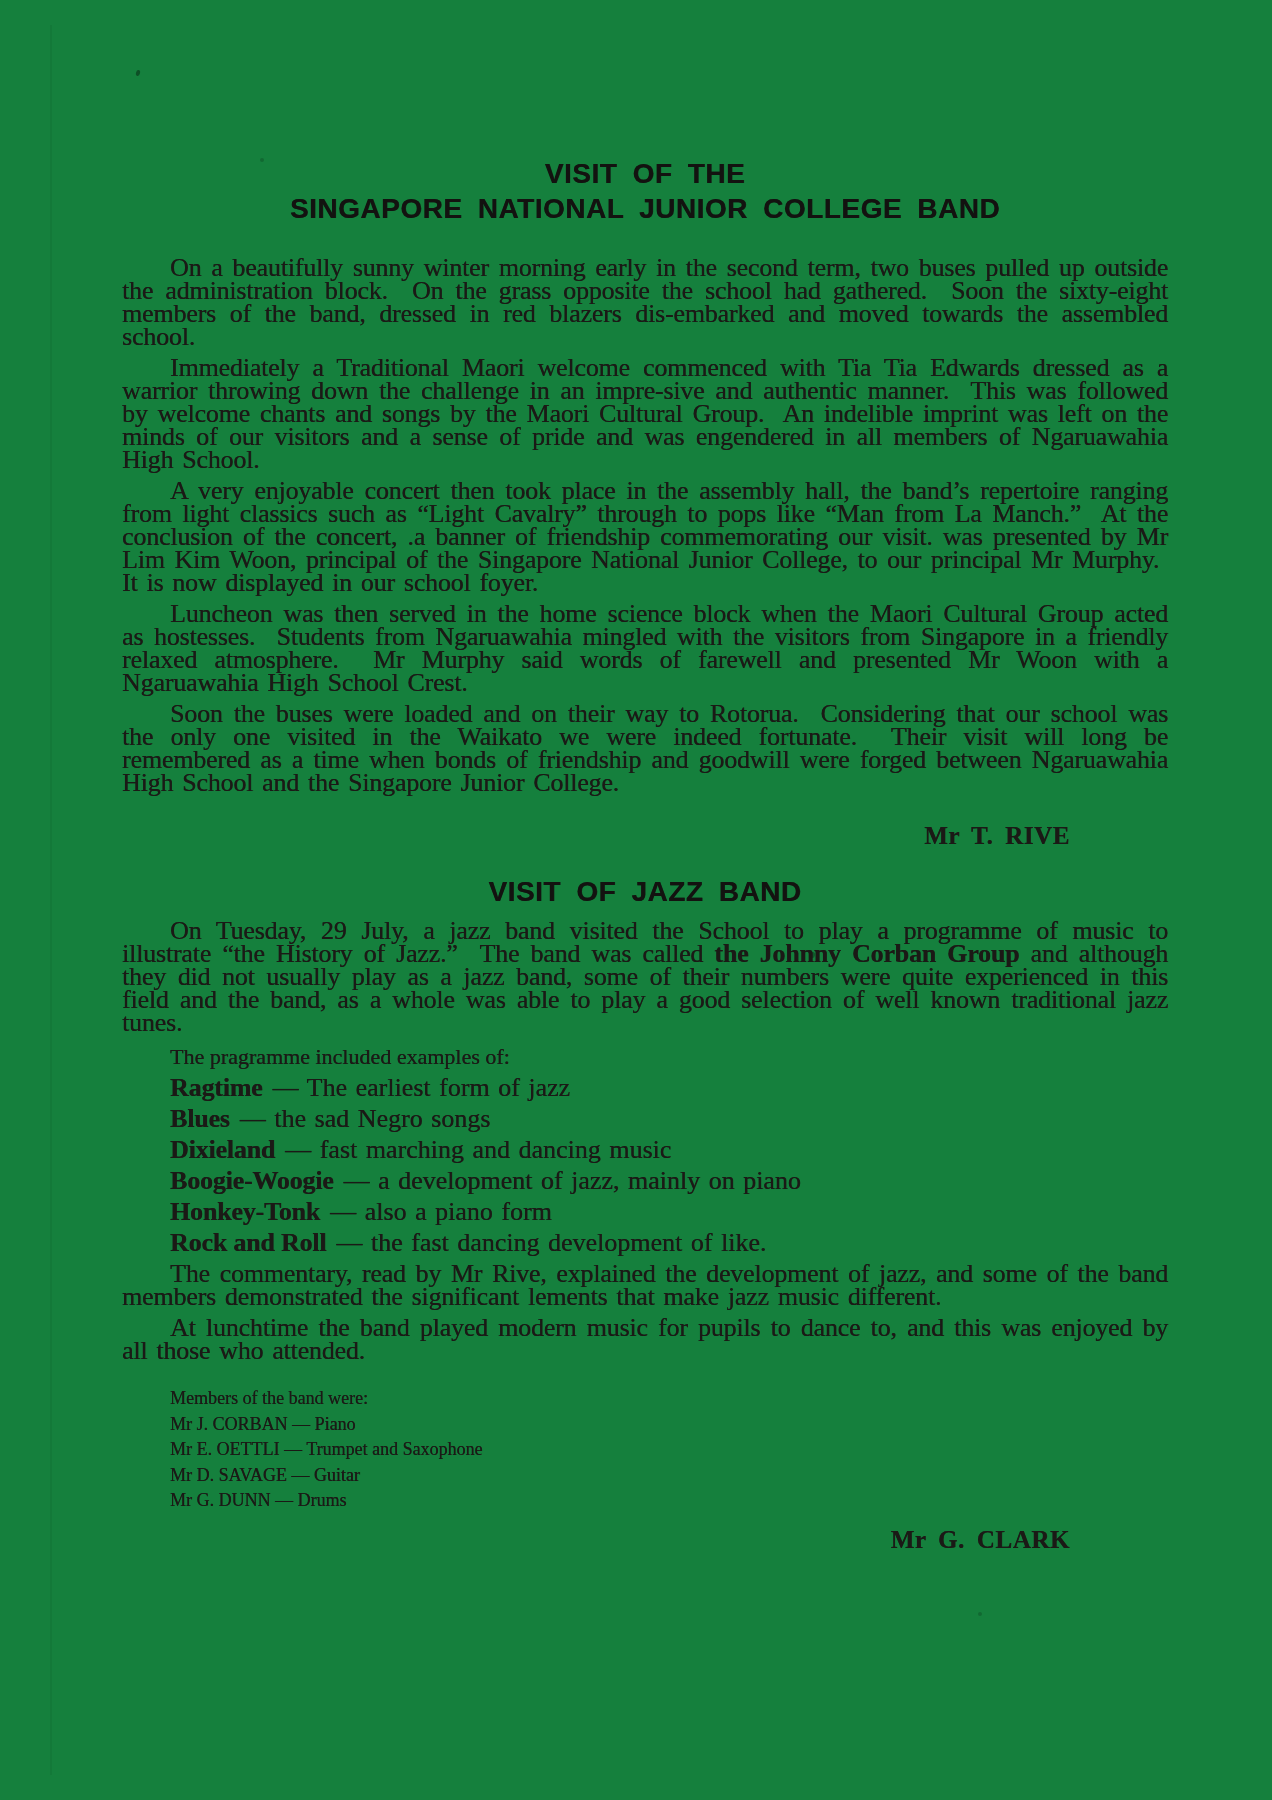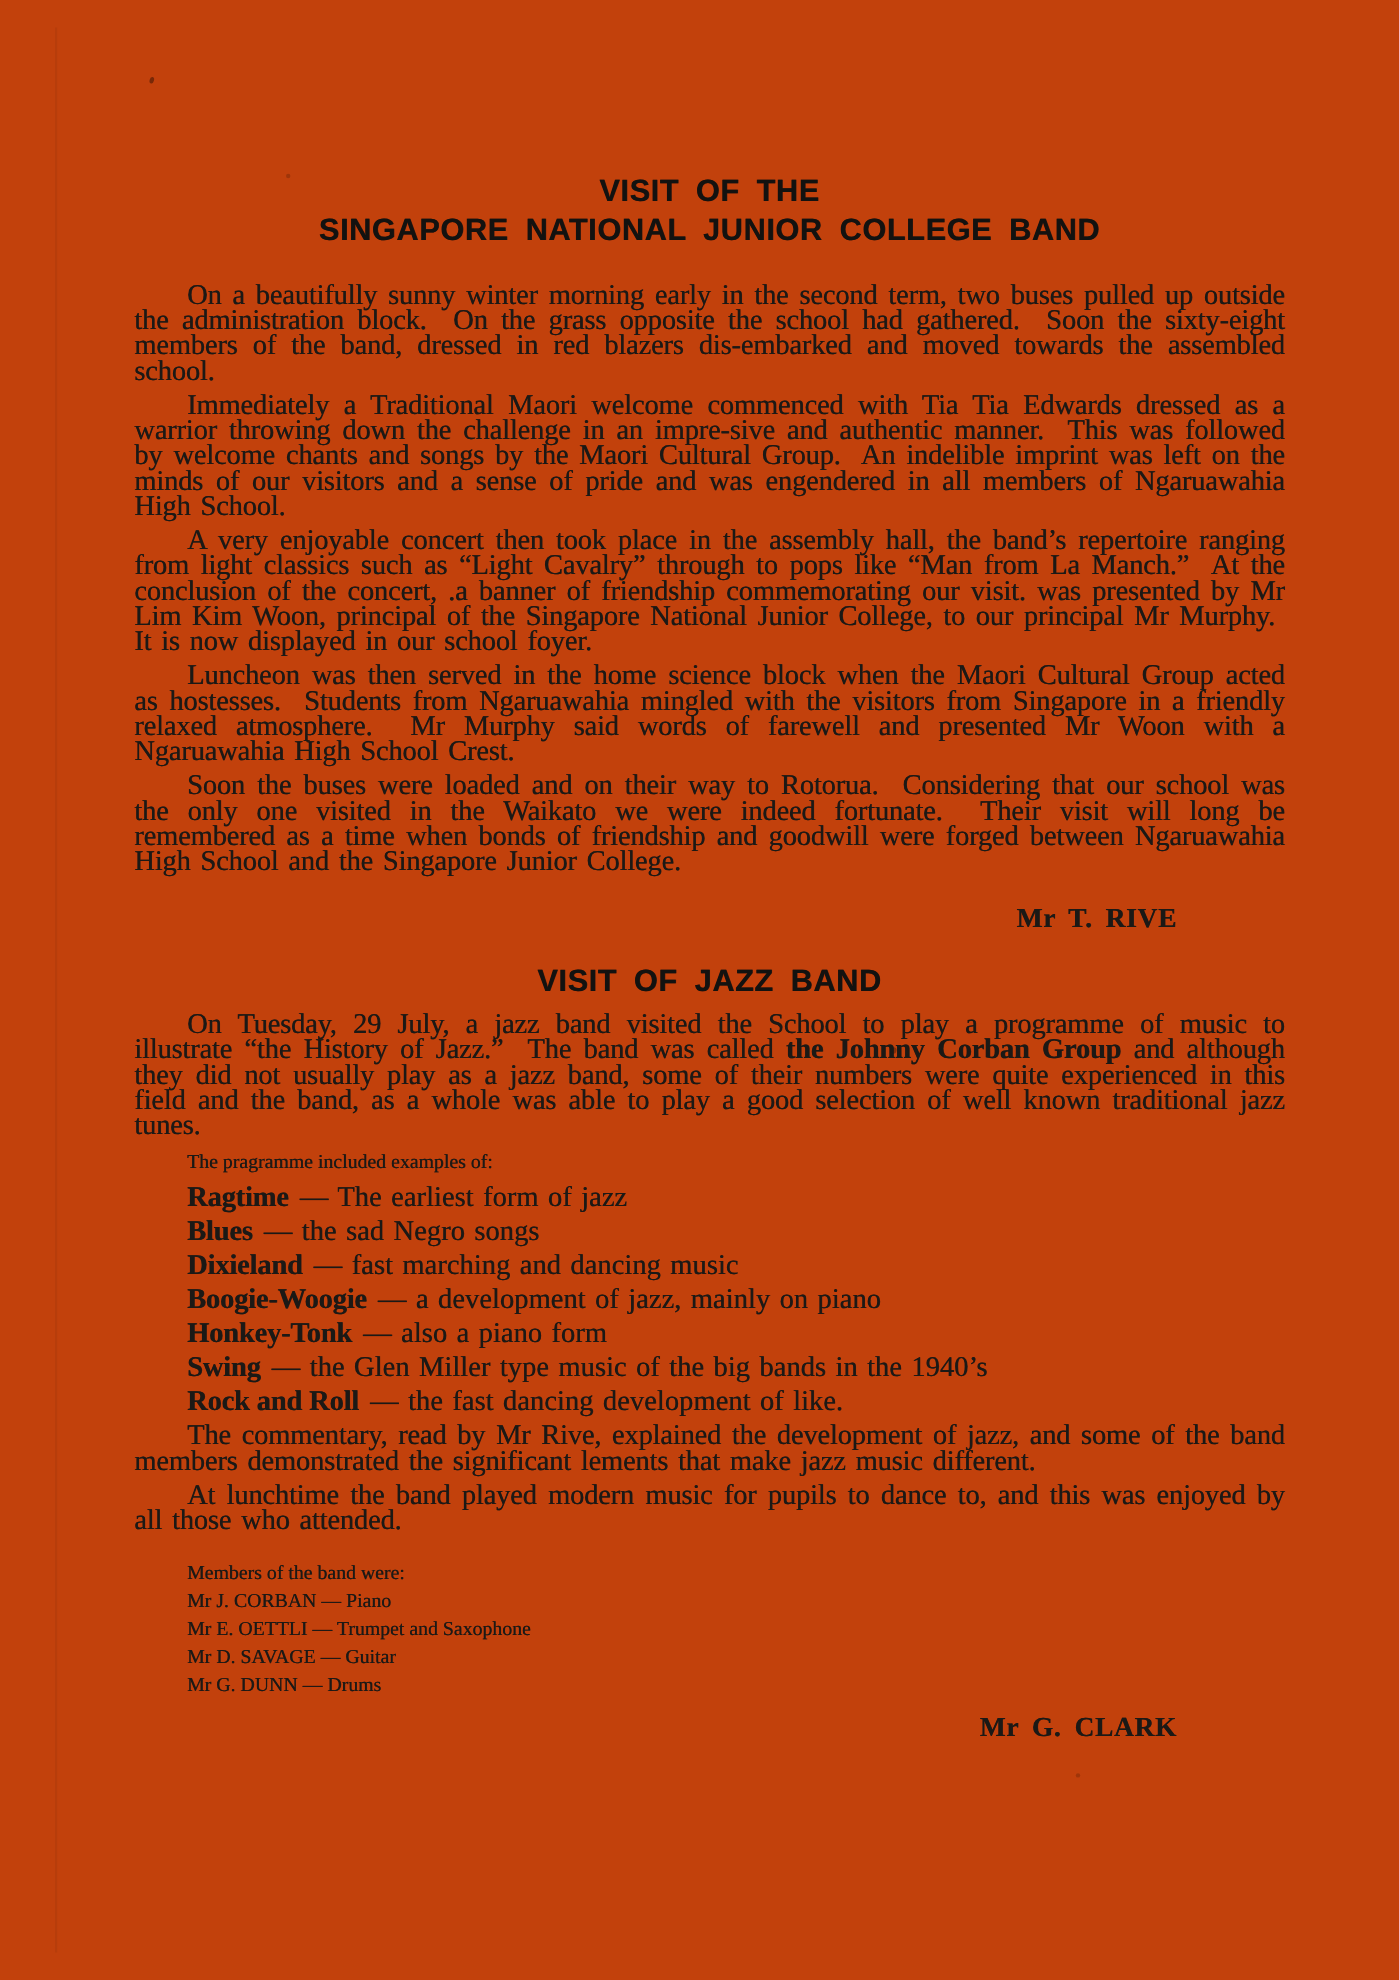--- a/index.html
+++ b/index.html
@@ -1,20 +1,20 @@
 <!DOCTYPE html>
 <html><head>
 <meta charset="utf-8">
 <style>
   html, body { margin: 0; padding: 0; background: #e9e9e7; }
   .page {
     position: relative;
     width: 1272px;
     height: 1800px;
-    background: #c2410c;
+    background: #15803d;
     overflow: hidden;
     font-family: "Liberation Serif", serif;
     color: #1b1916;
   }
   .scan-edge {
     position: absolute;
     left: 50px; top: 25px;
     width: 2px; height: 1750px;
     background: rgba(0,0,0,0.055);
   }
@@ -62,21 +62,21 @@
     padding-right: 98px;
     text-align: right;
     font-size: 25px;
     font-weight: 700;
     letter-spacing: 0.6px;
     word-spacing: 5px;
     text-shadow: 0.35px 0 0 rgba(27,25,22,0.85);
   }
   .lead {
     margin: 11px 0 0 48px;
-    font-size: 18px;
+    font-size: 22px;
     line-height: 23px;
     text-shadow: 0.35px 0 0 rgba(27,25,22,0.85);
   }
   .genres { margin-left: 48px; }
   .genre {
     margin-top: 8px;
     font-size: 26px;
     line-height: 23px;
     text-shadow: 0.35px 0 0 rgba(27,25,22,0.85);
   }
@@ -122,21 +122,20 @@
     <p class="body first-after-h2"><span>On Tuesday, 29 July, a jazz band visited the School to play a programme of music to illustrate “the History of Jazz.”&nbsp; The band was called </span><span class="bold">the Johnny Corban Group</span><span> and although they did not usually play as a jazz band, some of their numbers were quite experienced in this field and the band, as a whole was able to play a good selection of well known traditional jazz tunes.</span></p>
 
     <p class="lead">The pragramme included examples of:</p>
 
     <div class="genres">
       <div class="genre"><span class="genre-term">Ragtime</span><span class="genre-desc">—  The earliest form of jazz</span></div>
       <div class="genre"><span class="genre-term">Blues</span><span class="genre-desc">—  the sad Negro songs</span></div>
       <div class="genre"><span class="genre-term">Dixieland</span><span class="genre-desc">—  fast marching and dancing music</span></div>
       <div class="genre"><span class="genre-term">Boogie-Woogie</span><span class="genre-desc">—  a development of jazz, mainly on piano</span></div>
       <div class="genre"><span class="genre-term">Honkey-Tonk</span><span class="genre-desc">—  also a piano form</span></div>
-      <div class="genre"><span class="genre-term">Swing</span><span class="genre-desc">—  the Glen Miller type music of the big bands in the 1940’s</span></div>
       <div class="genre"><span class="genre-term">Rock and Roll</span><span class="genre-desc">—  the fast dancing development of like.</span></div>
     </div>
 
     <p class="body">The commentary, read by Mr Rive, explained the development of jazz, and some of the band members demonstrated the significant lements that make jazz music different.</p>
     <p class="body">At lunchtime the band played modern music for pupils to dance to, and this was enjoyed by all those who attended.</p>
 
     <div class="members">
       <div class="members-lead">Members of the band were:</div>
       <div class="member">Mr J. CORBAN — Piano</div>
       <div class="member">Mr E. OETTLI — Trumpet and Saxophone</div>

